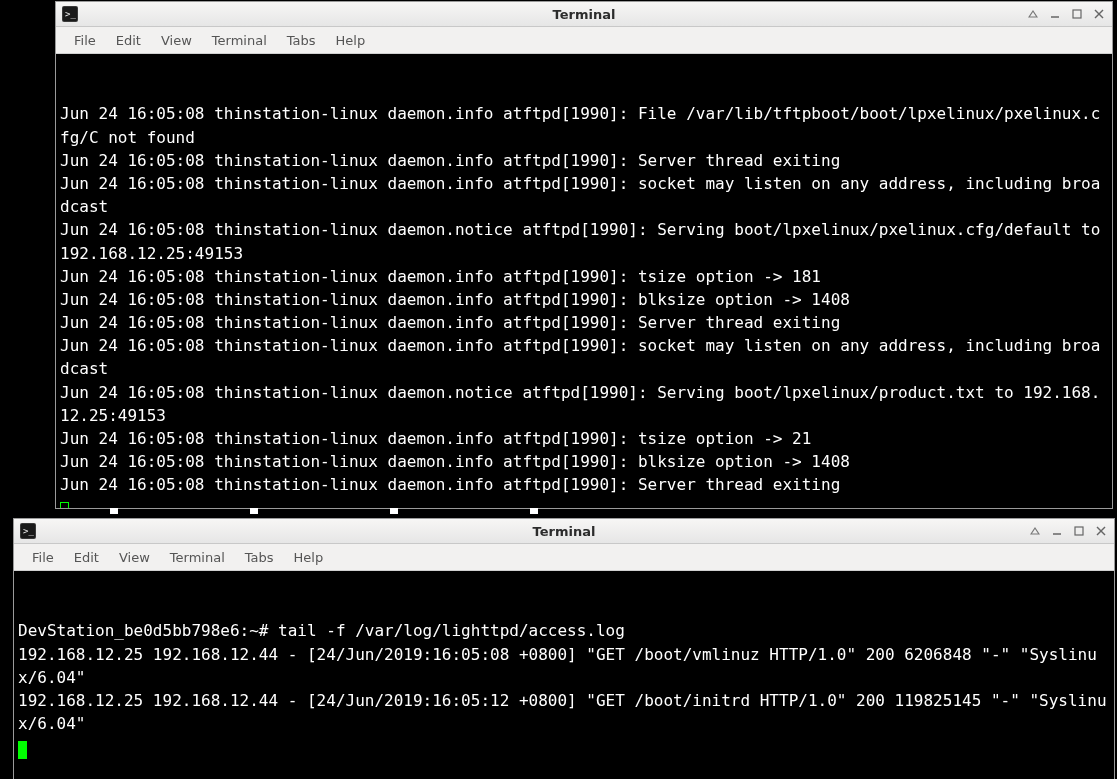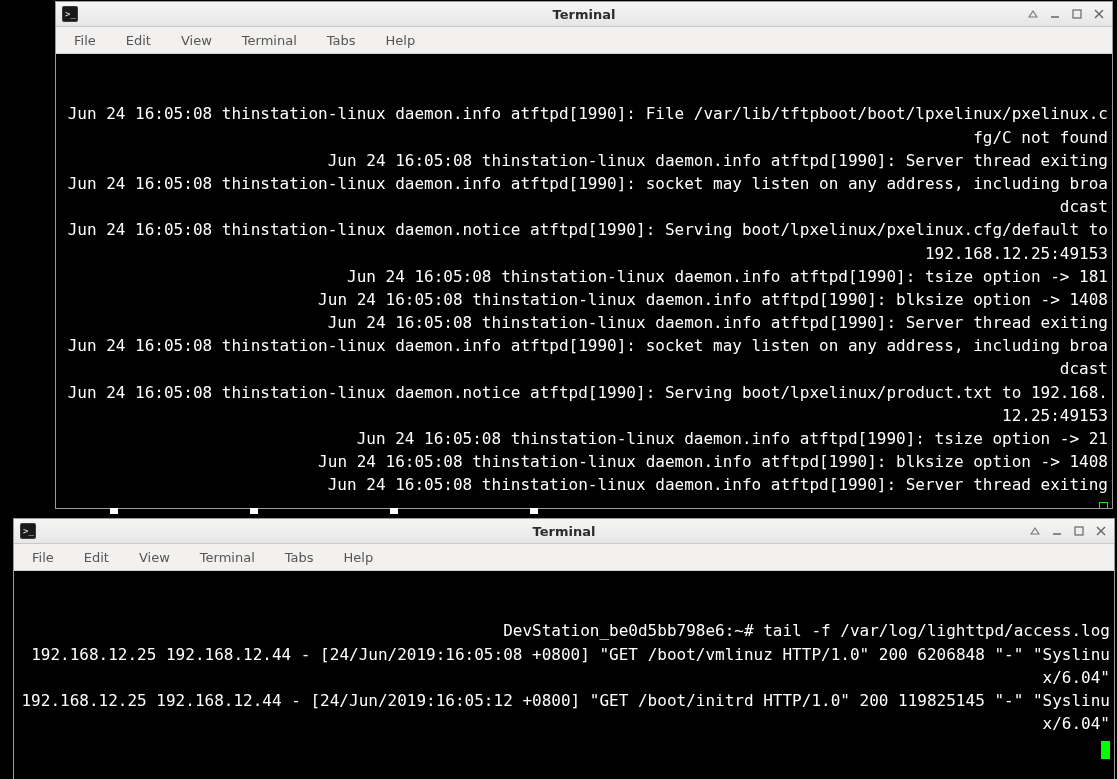--- a/index.html
+++ b/index.html
@@ -64,21 +64,21 @@
   }
   .titlebar .controls .up-arrow {
     font-size: 12px;
   }
   .menubar {
     height: 26px;
     background: #f2f1f0;
     display: flex;
     align-items: center;
     padding: 0 8px;
-    gap: 10px;
+    gap: 0;
     font-size: 13px;
     color: #555;
     border-bottom: 1px solid #d0d0d0;
   }
   .menubar .menu-item {
     padding: 4px 10px;
     cursor: pointer;
   }
   .terminal-body {
     flex: 1;
@@ -88,21 +88,20 @@
     font-size: 16px;
     line-height: 1.45;
     padding: 2px 4px 4px 4px;
     white-space: pre-wrap;
     word-break: break-all;
     overflow: hidden;
   }
   .terminal-body .line {
     white-space: pre-wrap;
     word-break: break-all;
-    text-align: right;
   }
   .cursor-block {
     display: inline-block;
     width: 9px;
     height: 18px;
     vertical-align: bottom;
   }
   .cursor-green-outline {
     border: 1px solid #00ff00;
     box-sizing: border-box;

